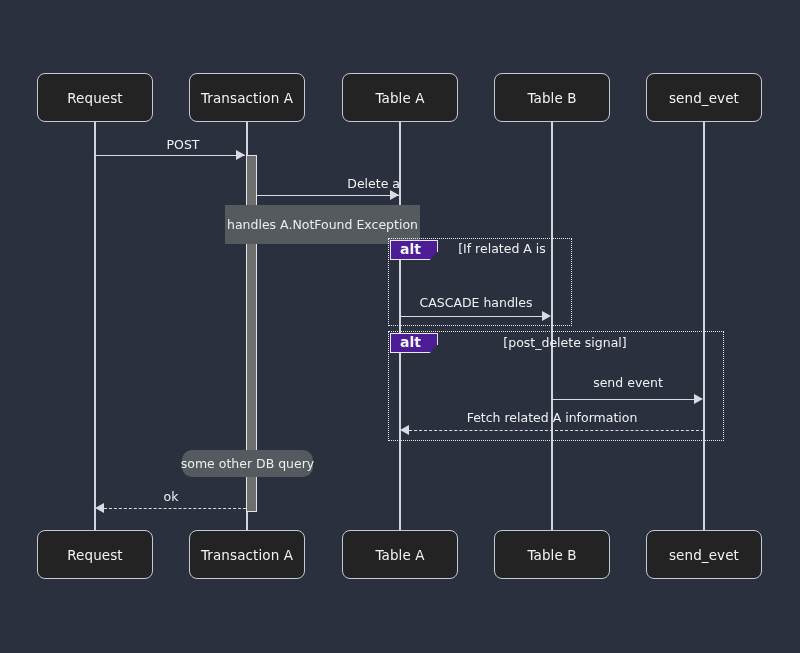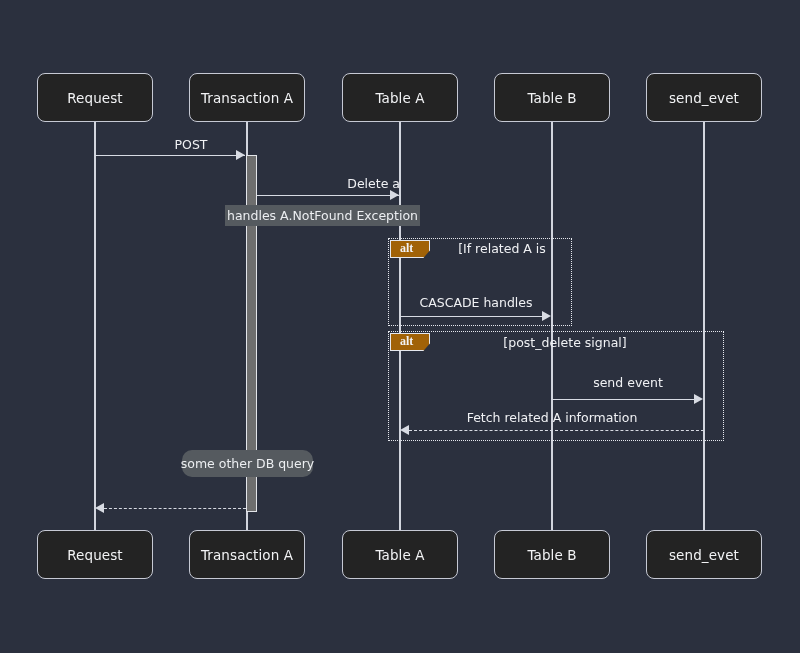--- a/index.html
+++ b/index.html
@@ -96,31 +96,30 @@
 
   
   .frag {
     position: absolute;
     box-sizing: border-box;
     border: 1.6px dotted #e6e8ee;
     background: transparent;
   }
   .frag-tag {
     position: absolute;
-    background: #a16207;
+    background: #4c1d95;
     border: 1.4px solid #e6e8ee;
     color: #f2f3f5;
-    font-size: 12px;
+    font-size: 14px;
     font-weight: bold;
     padding: 1px 9px 2px 9px;
     line-height: 1.1;
     
     clip-path: polygon(0 0, 100% 0, 100% 55%, 82% 100%, 0 100%);
     padding-right: 16px;
-    font-family: Liberation Serif, serif;
   }
   .frag-cond {
     position: absolute;
     color: #f0f1f4;
     font-size: 12.5px;
     text-align: center;
     line-height: 1.25;
   }
 </style>
 </head>
@@ -161,29 +160,29 @@
   <div class="participant-box" style="left:342px; top:530px; width:116px; height:49px;">
     <span>Table A</span>
   </div>
   <div class="participant-box" style="left:494px; top:530px; width:116px; height:49px;">
     <span>Table B</span>
   </div>
   <div class="participant-box" style="left:646px; top:530px; width:116px; height:49px;">
     <span>send_evet</span>
   </div>
 
-  <div class="msg-label" style="left:108px; top:137px; width:166px;">POST</div>
+  <div class="msg-label" style="left:100px; top:137px; width:166px;">POST</div>
   <div class="msg-line" style="left:95px; top:155px; width:150px;"></div>
   <div class="arrow-head right" style="left:236px; top:150px;"></div>
 
   <div class="msg-label" style="left:250px; top:176px; width:150px;text-align:right;">Delete a</div>
   <div class="msg-line" style="left:257px; top:195px; width:142px;"></div>
   <div class="arrow-head right" style="left:390px; top:190px;"></div>
 
-  <div class="note" style="left:225px; top:205px; width:195px; height:21px;">handles A.NotFound Exception</div>
+  <div class="note" style="left:225px; top:205px; width:195px; height:39px;">handles A.NotFound Exception</div>
 
   <div class="frag" style="left:388px; top:238px; width:184px; height:88px;"></div>
   <div class="frag-tag" style="left:390px; top:240px;">alt</div>
   <div class="frag-cond" style="left:432px; top:241px; width:140px;">
     <div>[If related A is</div>
   </div>
 
   <div class="msg-label" style="left:400px; top:295px; width:152px;">CASCADE handles</div>
   <div class="msg-line" style="left:400px; top:316px; width:143px;"></div>
   <div class="arrow-head right" style="left:542px; top:311px;"></div>
@@ -197,16 +196,17 @@
   <div class="msg-label" style="left:552px; top:375px; width:152px;">send event</div>
   <div class="msg-line" style="left:552px; top:399px; width:143px;"></div>
   <div class="arrow-head right" style="left:694px; top:394px;"></div>
 
   <div class="msg-label" style="left:400px; top:410px; width:304px;">Fetch related A information</div>
   <div class="msg-line dashed" style="left:409px; top:430px; width:295px;"></div>
   <div class="arrow-head left" style="left:400px; top:425px;"></div>
 
   <div class="note" style="left:182px; top:450px; width:131px; height:27px;border-radius:10px;">some other DB query</div>
 
+  <div class="msg-label" style="left:95px; top:489px; width:152px;">ok</div>
   <div class="msg-line dashed" style="left:104px; top:508px; width:142px;"></div>
   <div class="arrow-head left" style="left:95px; top:503px;"></div>
 
 </div>
 
 </body></html>

